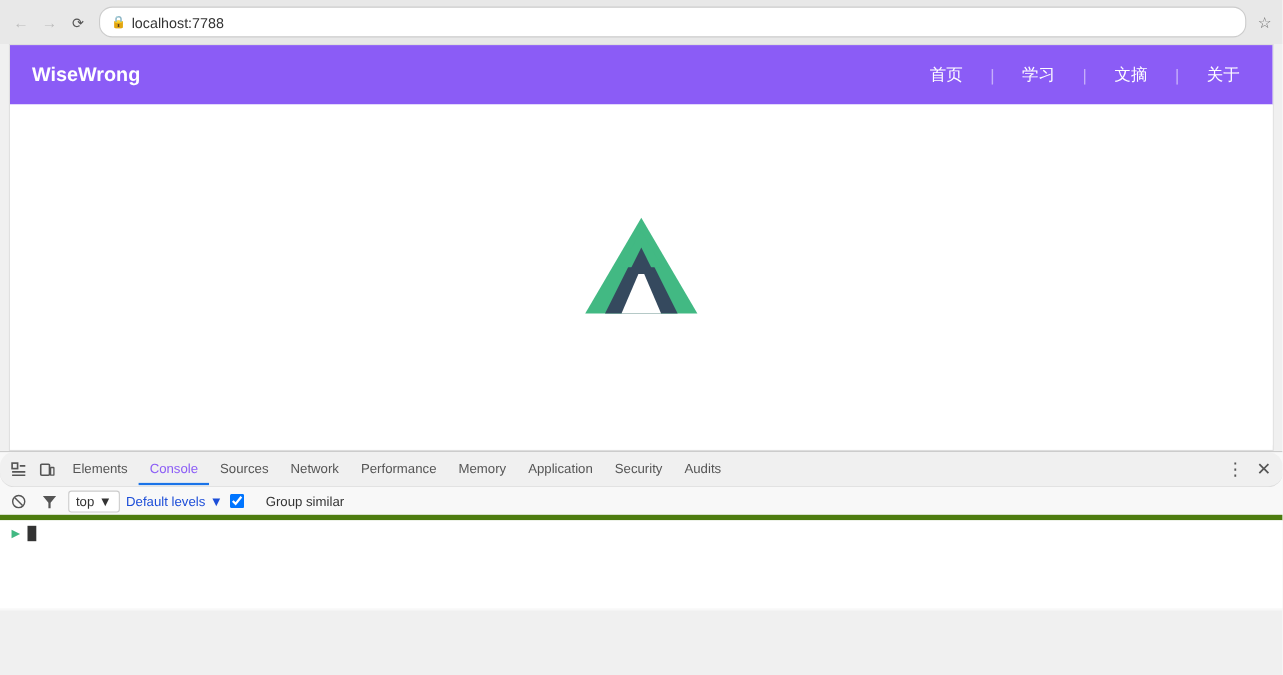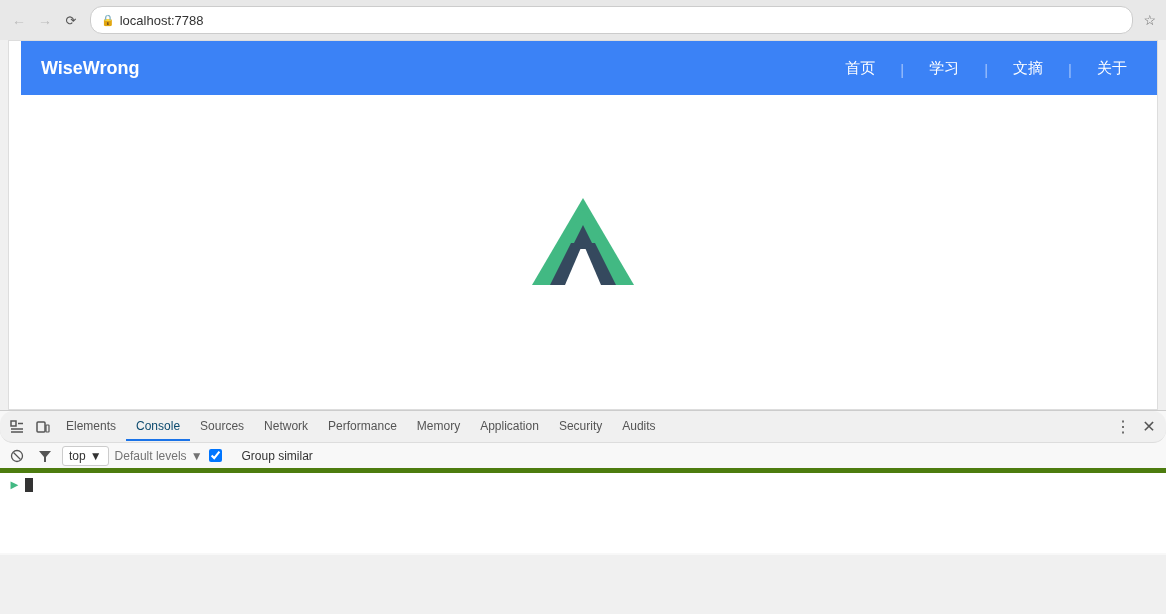--- a/index.html
+++ b/index.html
@@ -62,27 +62,26 @@
       background: white;
       margin: 0 8px;
       border: 1px solid #ddd;
       height: 370px;
       position: relative;
       overflow: hidden;
     }
 
     
     .site-nav {
-      background: #3b82f6;
+      background: #8b5cf6;
       display: flex;
       align-items: center;
       justify-content: space-between;
       padding: 0 20px;
       height: 54px;
-      margin-left: 12px;
     }
     .site-logo {
       color: white;
       font-size: 18px;
       font-weight: bold;
       text-decoration: none;
     }
     .site-nav-links {
       display: flex;
       align-items: flex-end;
@@ -148,21 +147,21 @@
 
     .devtools-tab {
       padding: 6px 10px;
       font-size: 12px;
       color: #555;
       cursor: pointer;
       border-bottom: 2px solid transparent;
       white-space: nowrap;
     }
     .devtools-tab.active {
-      color: #0c4a6e;
+      color: #8b5cf6;
       border-bottom: 2px solid #1a73e8;
     }
 
     .devtools-more-btn {
       margin-left: auto;
       width: 26px; height: 26px;
       background: none; border: none; cursor: pointer;
       color: #555; font-size: 16px;
       display: flex; align-items: center; justify-content: center;
     }
@@ -210,21 +209,21 @@
       padding: 0 6px;
       font-size: 12px;
       outline: none;
     }
 
     .console-levels {
       display: flex;
       align-items: center;
       gap: 4px;
       font-size: 12px;
-      color: #737373;
+      color: #1d4ed8;
     }
 
     .group-similar {
       display: flex;
       align-items: center;
       gap: 20px;
       font-size: 12px;
       color: #333;
     }
 

